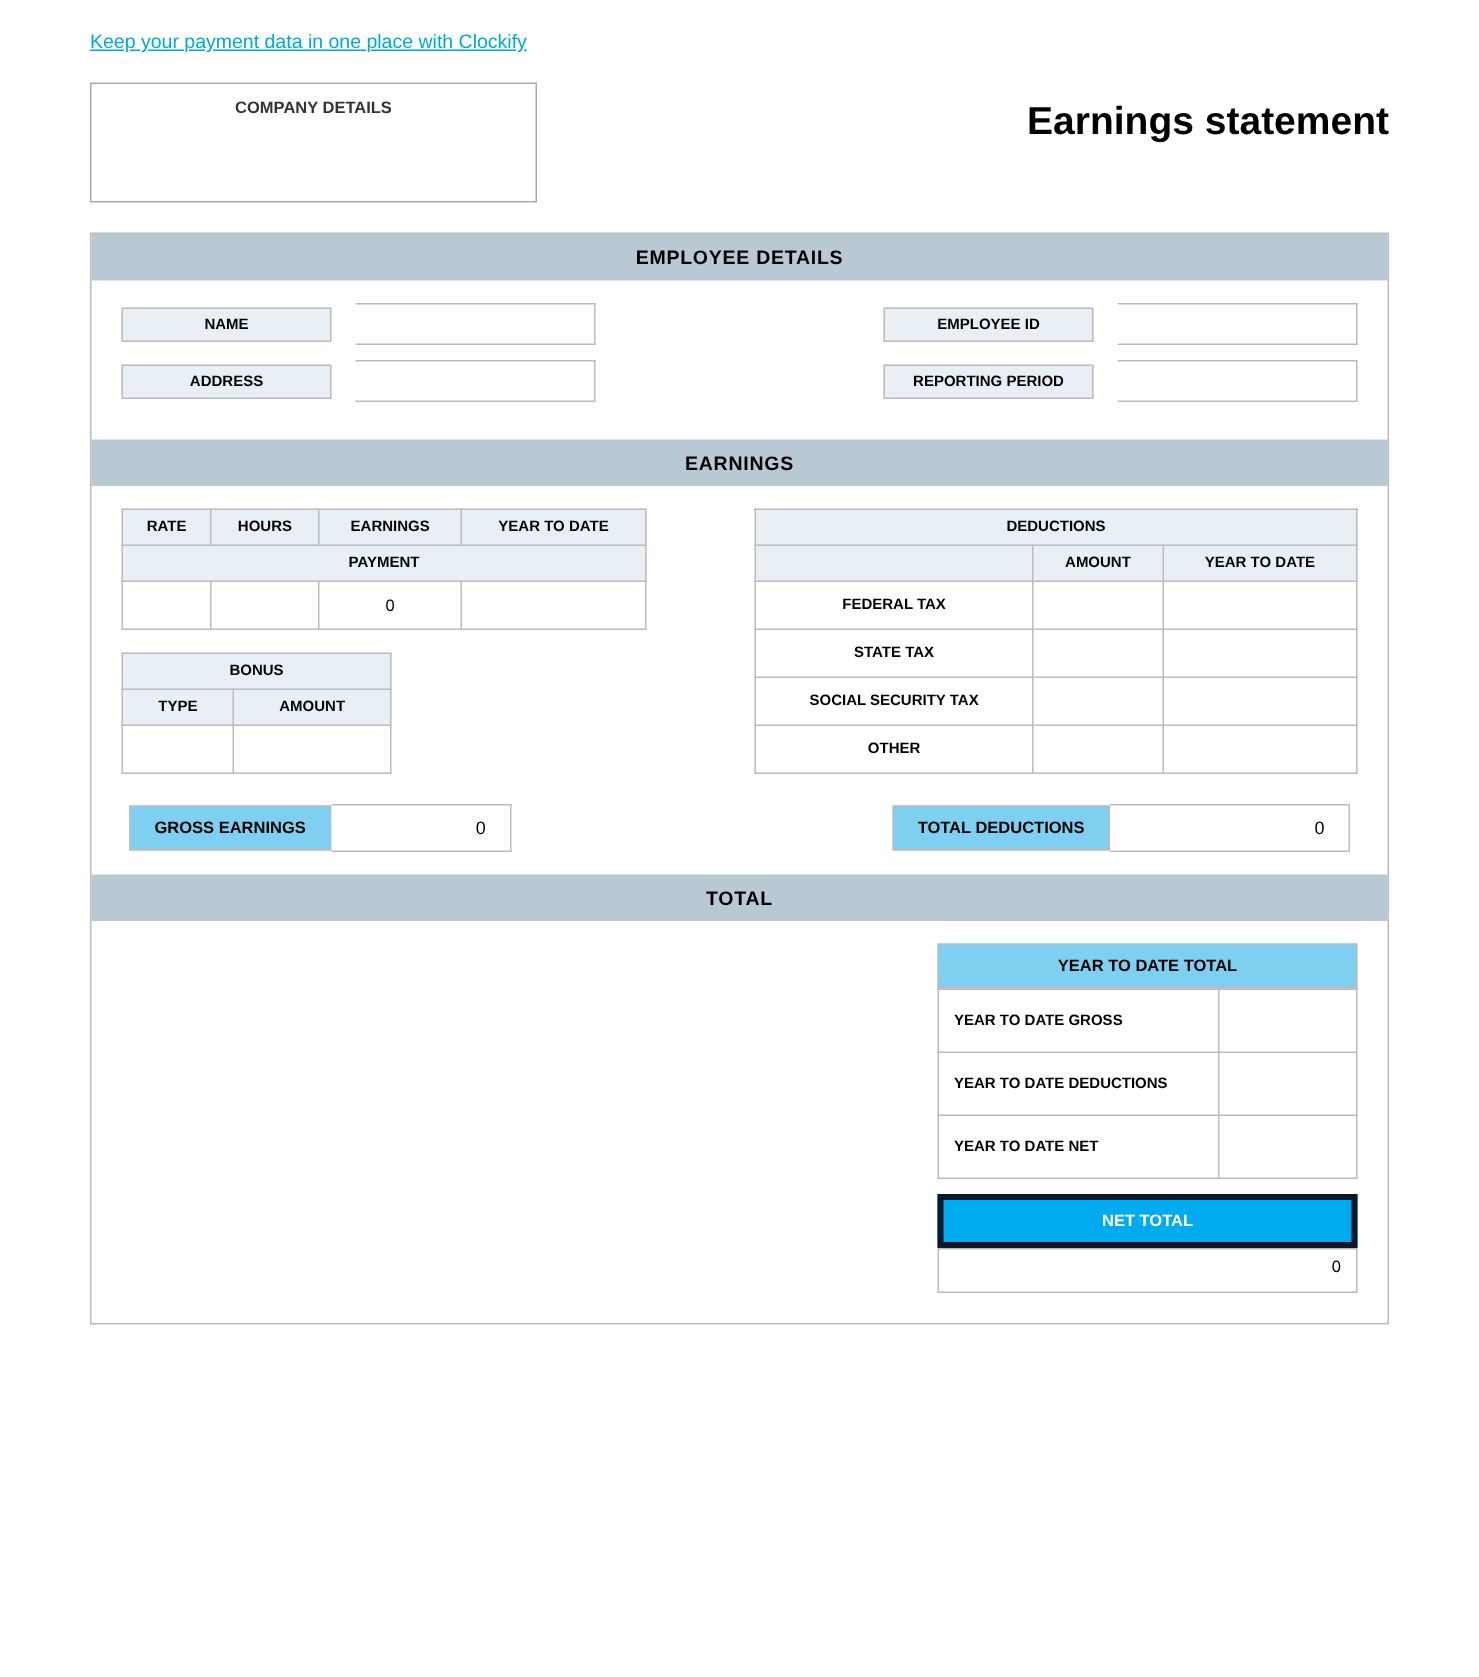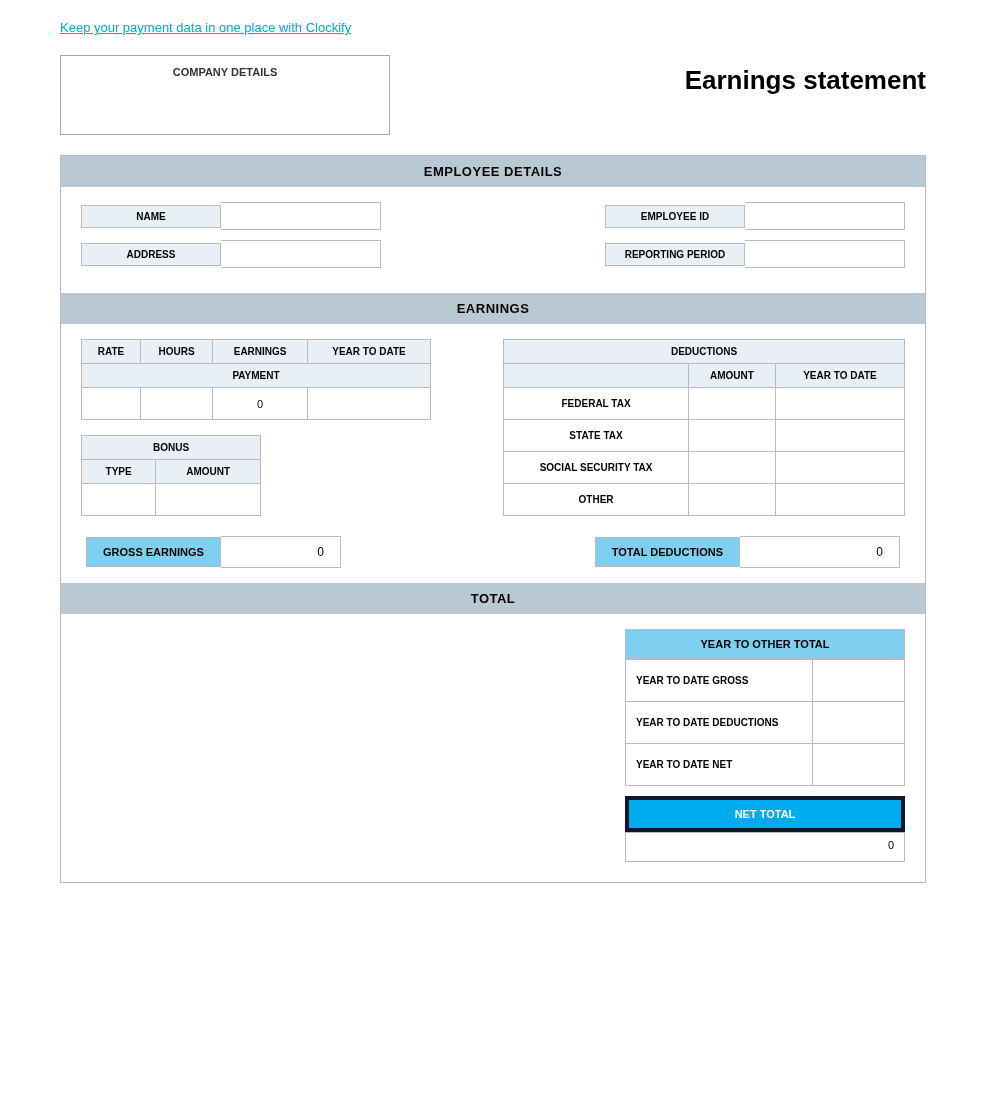--- a/index.html
+++ b/index.html
@@ -4,31 +4,31 @@
   <style>
     * { box-sizing: border-box; margin: 0; padding: 0; }
     body { font-family: Arial, sans-serif; font-size: 12px; background: #fff; color: #000; }
 
     .top-link { padding: 20px 60px; }
     .top-link a { color: #00aacc; text-decoration: underline; font-size: 13px; }
 
     .page-container { padding: 0 60px 40px 60px; }
 
     .header-row { display: flex; justify-content: space-between; align-items: flex-start; margin-bottom: 20px; }
-    .company-box { border: 1px solid #aaa; width: 330px; height: 80px; padding: 10px; }
+    .company-box { border: 1px solid #aaa; width: 298px; height: 80px; padding: 10px; }
     .company-label { font-weight: bold; font-size: 11px; text-align: center; color: #333; }
     .page-title { font-size: 26px; font-weight: bold; color: #000; margin-top: 10px; }
 
     .main-container { border: 1px solid #bbb; width: 100%; }
 
     .section-header { background: #b8c9d4; text-align: center; padding: 8px; font-weight: bold; font-size: 13px; letter-spacing: 0.5px; }
 
     .employee-section { padding: 15px 20px; }
     .fields-row { display: flex; justify-content: space-between; margin-bottom: 10px; }
-    .field-group { display: flex; align-items: center; gap: 0; }
+    .field-group { display: flex; align-items: center; gap: 16px; }
     .field-label { background: #e8f0f5; border: 1px solid #bbb; padding: 5px 10px; font-size: 10px; font-weight: bold; white-space: nowrap; min-width: 140px; text-align: center; }
     .field-input { border: 1px solid #bbb; border-left: none; padding: 5px 10px; min-width: 160px; height: 28px; background: #fff; }
 
     .earnings-section { padding: 15px 20px; }
     .earnings-inner { display: flex; gap: 20px; }
 
     .payment-table { border-collapse: collapse; width: 350px; }
     .payment-table th { background: #e8f0f5; border: 1px solid #bbb; padding: 6px 8px; font-size: 10px; font-weight: bold; text-align: center; }
     .payment-table td { border: 1px solid #bbb; padding: 5px 8px; font-size: 11px; text-align: center; height: 32px; }
     .payment-header-merged { background: #e8f0f5; border: 1px solid #bbb; padding: 6px 8px; font-size: 10px; font-weight: bold; text-align: center; }
@@ -201,21 +201,21 @@
           <div class="deductions-label">TOTAL DEDUCTIONS</div>
           <div class="deductions-value">0</div>
         </div>
       </div>
     </div>
 
     <div class="section-header">TOTAL</div>
     <div class="total-section">
       <div class="ytd-container">
         <div class="ytd-table-wrapper">
-          <div class="ytd-header">YEAR TO OTHER TOTAL</div>
+          <div class="ytd-header">YEAR TO DATE TOTAL</div>
           <table class="ytd-table">
             <tbody>
               <tr>
                 <td class="ytd-label-cell">YEAR TO DATE GROSS</td>
                 <td class="ytd-value-cell"></td>
               </tr>
               <tr>
                 <td class="ytd-label-cell">YEAR TO DATE DEDUCTIONS</td>
                 <td class="ytd-value-cell"></td>
               </tr>

